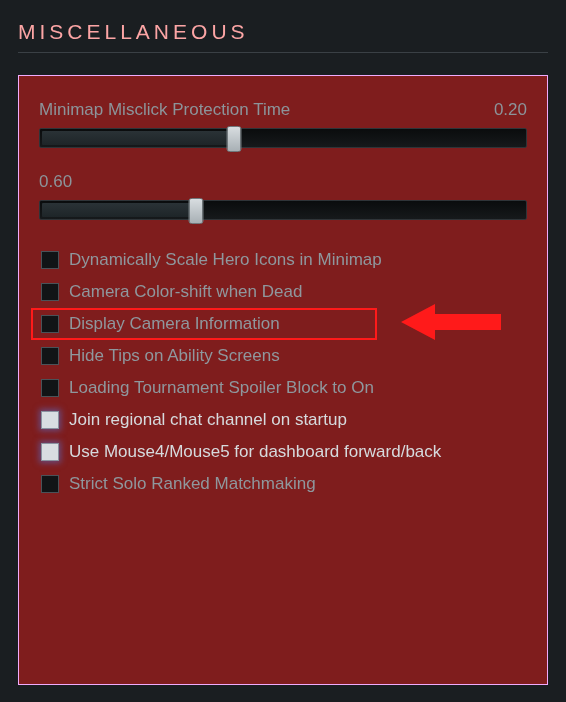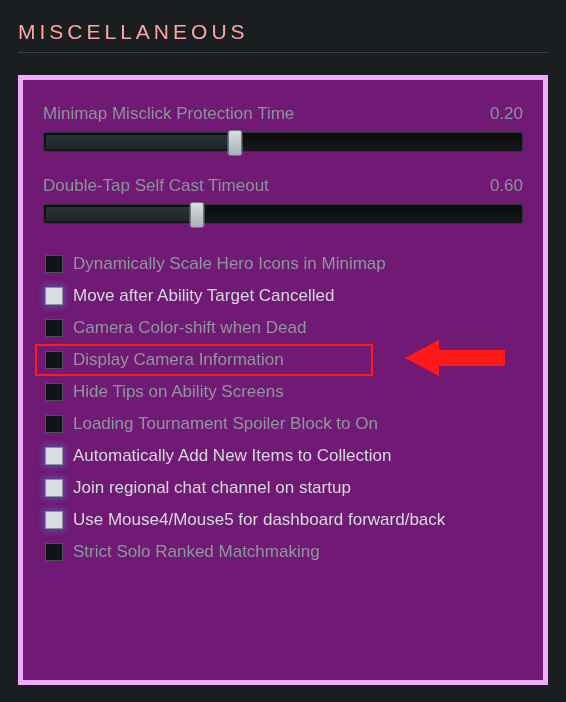--- a/index.html
+++ b/index.html
@@ -15,22 +15,22 @@
   font-size: 21px;
   font-weight: 400;
   letter-spacing: 4px;
   color: #fca5a5;
   text-transform: uppercase;
   padding-bottom: 8px;
   border-bottom: 1px solid #3a4045;
   margin-bottom: 22px;
 }
 .panel {
-  border: 5px solid #f0abfc;
-  background: #701a75;
+  border: 1px solid #f0abfc;
+  background: #7f1d1d;
   padding: 24px 20px 0 20px;
   height: 610px;
   position: relative;
 }
 .slider-block { margin-bottom: 24px; }
 .slider-row {
   display: flex;
   justify-content: space-between;
   font-size: 17px;
   color: #8c949a;
@@ -108,37 +108,32 @@
       <span>0.20</span>
     </div>
     <div class="slider-track">
       <div class="slider-fill" style="width:40%"></div>
       <div class="slider-thumb" style="left:40%"></div>
     </div>
   </div>
 
   <div class="slider-block">
     <div class="slider-row">
-      <span>Double-Tap Self Cast Timeout</span>
       <span>0.60</span>
     </div>
     <div class="slider-track">
       <div class="slider-fill" style="width:32%"></div>
       <div class="slider-thumb" style="left:32%"></div>
     </div>
   </div>
 
   <div class="options" id="options-list">
       <div class="opt-row">
     <div class="checkbox"></div>
     <span class="opt-label">Dynamically Scale Hero Icons in Minimap</span>
-  </div>
-      <div class="opt-row">
-    <div class="checkbox checked"></div>
-    <span class="opt-label on">Move after Ability Target Cancelled</span>
   </div>
       <div class="opt-row">
     <div class="checkbox"></div>
     <span class="opt-label">Camera Color-shift when Dead</span>
   </div>
       <div class="opt-row">
     <div class="checkbox"></div>
     <span class="opt-label">Display Camera Information</span>
   <div class="highlight-box"></div>
         <div class="arrow"><svg width="100" height="44" viewBox="0 0 100 44">
@@ -148,24 +143,20 @@
       <div class="opt-row">
     <div class="checkbox"></div>
     <span class="opt-label">Hide Tips on Ability Screens</span>
   </div>
       <div class="opt-row">
     <div class="checkbox"></div>
     <span class="opt-label">Loading Tournament Spoiler Block to On</span>
   </div>
       <div class="opt-row">
     <div class="checkbox checked"></div>
-    <span class="opt-label on">Automatically Add New Items to Collection</span>
-  </div>
-      <div class="opt-row">
-    <div class="checkbox checked"></div>
     <span class="opt-label on">Join regional chat channel on startup</span>
   </div>
       <div class="opt-row">
     <div class="checkbox checked"></div>
     <span class="opt-label on">Use Mouse4/Mouse5 for dashboard forward/back</span>
   </div>
       <div class="opt-row">
     <div class="checkbox"></div>
     <span class="opt-label">Strict Solo Ranked Matchmaking</span>
   </div>

